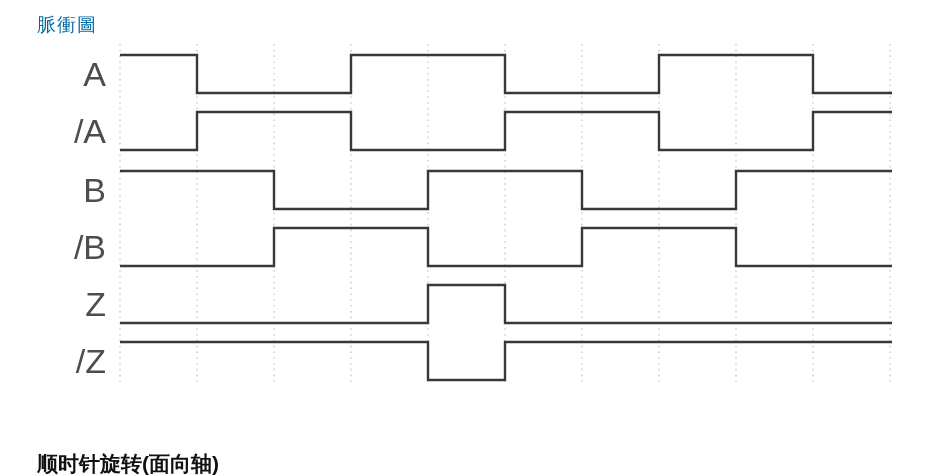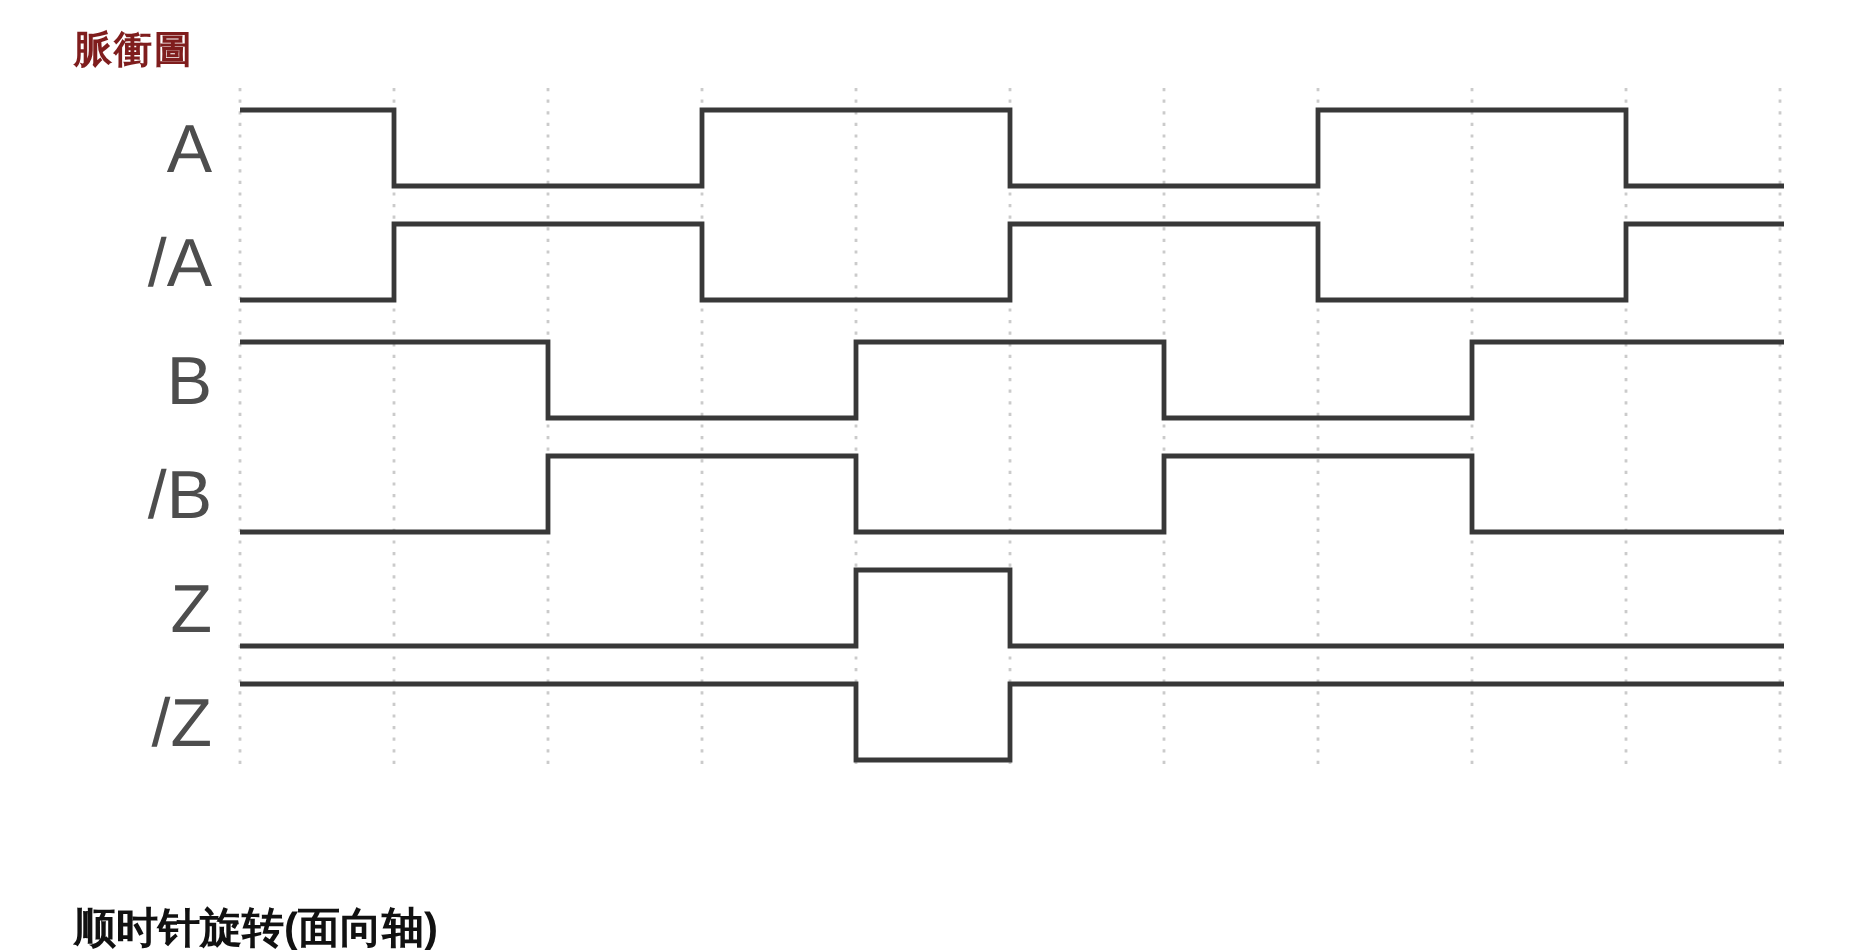--- a/index.html
+++ b/index.html
@@ -12,22 +12,22 @@
     height: 475px;
     position: relative;
     overflow: hidden;
     font-family: "Liberation Sans", sans-serif;
   }
   .page-title {
     position: absolute;
     left: 37px;
     top: 12px;
     font-size: 19px;
-    font-weight: bold;
-    color: #7f1d1d;
+    font-weight: normal;
+    color: #0369a1;
     letter-spacing: 1px;
     white-space: nowrap;
   }
   .rotation-caption {
     position: absolute;
     left: 37px;
     top: 450px;
     font-size: 21px;
     font-weight: bold;
     color: #111111;

